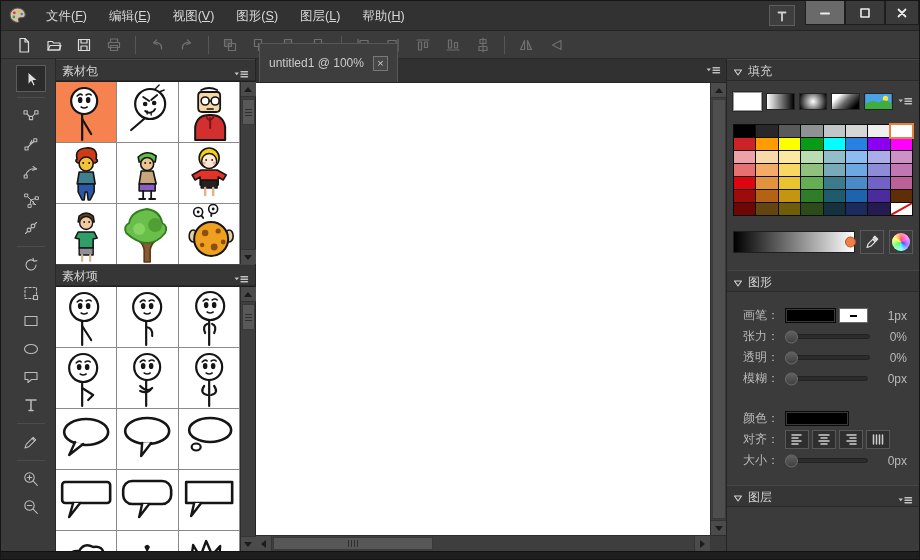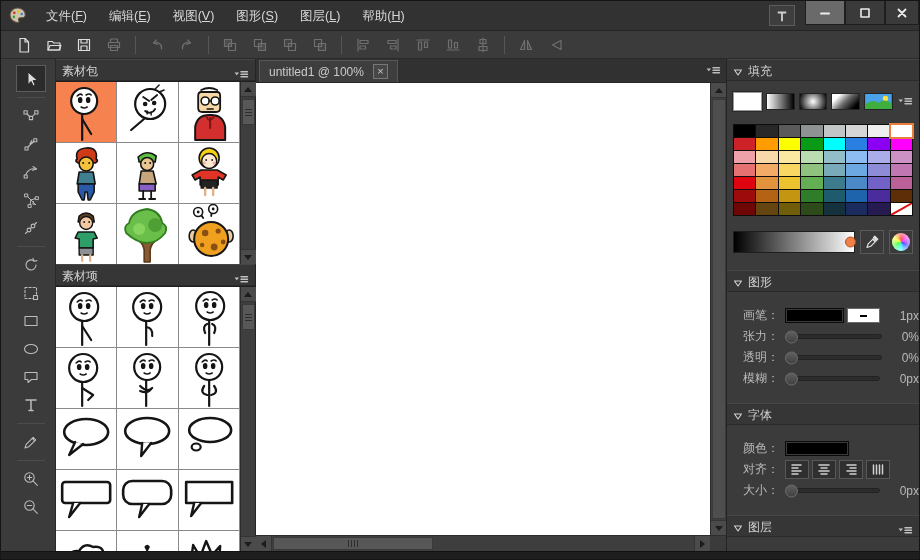--- a/index.html
+++ b/index.html
@@ -55,21 +55,21 @@
   .tri-down { width:0; height:0; border-left:4px solid transparent; border-right:4px solid transparent; border-top:5px solid #1c1c1c; }
   .tri-left { width:0; height:0; border-top:4px solid transparent; border-bottom:4px solid transparent; border-right:5px solid #1c1c1c; }
   .tri-right { width:0; height:0; border-top:4px solid transparent; border-bottom:4px solid transparent; border-left:5px solid #1c1c1c; }
   .sc-thumb { width:13px; height:26px; background:#585858; border:1px solid #393939; margin-top:2px; display:flex; flex-direction:column; gap:2px; align-items:center; justify-content:center; }
   .sc-thumb i { display:block; width:7px; height:1px; background:#2e2e2e; }
   .sc-space { flex:1; }
 
   
   .canvas-area { flex:1; display:flex; flex-direction:column; background:#3b3b3b; min-width:0; }
   .tabbar { height:24px; background:#313131; border-bottom:1px solid #262626; display:flex; align-items:flex-end; padding-left:3px; flex:0 0 auto; }
-  .tab { height:22px; background:#3e3e3e; border:1px solid #575757; border-bottom:none; display:flex; align-items:center; gap:9px; padding:0 9px; color:#cbcbcb; }
+  .tab { height:39px; background:#3e3e3e; border:1px solid #575757; border-bottom:none; display:flex; align-items:center; gap:9px; padding:0 9px; color:#cbcbcb; }
   .tab-close { width:15px; height:15px; border:1px solid #787878; background:#474747; color:#c9c9c9; display:flex; align-items:center; justify-content:center; font-size:11px; line-height:1; }
   .tabbar-menu { margin-left:auto; margin-right:5px; align-self:center; color:#bdbdbd; display:flex; }
   .canvas-body { flex:1; display:flex; min-height:0; }
   .canvas-white { flex:1; background:#fff; }
   .vscroll { width:16px; background:#3e3e3e; border-left:1px solid #2d2d2d; display:flex; flex-direction:column; align-items:center; flex:0 0 auto; }
   .vscroll .sc-btn { width:16px; }
   .v-thumb { width:14px; flex:1; margin:1px 0; background:#4e4e4e; border:1px solid #3a3a3a; }
   .hscroll-row { height:16px; display:flex; flex:0 0 auto; }
   .hscroll { flex:1; background:#3e3e3e; border-top:1px solid #2d2d2d; display:flex; align-items:center; }
   .hs-btn { width:16px; height:15px; background:#4b4b4b; border-right:1px solid #343434; display:flex; align-items:center; justify-content:center; flex:0 0 auto; }
@@ -95,21 +95,21 @@
   .swatch.selected { outline:2px solid #e87f3c; z-index:2; }
   .swatch.none { background:#fff; }
   .swatch.none svg { position:absolute; inset:0; width:100%; height:100%; }
   .gradient-row { display:flex; align-items:center; margin:2px 6px 8px; gap:5px; flex:0 0 auto; }
   .gradient-bar { position:relative; flex:1; height:22px; background:linear-gradient(90deg,#000,#fff); border:1px solid #1e1e1e; }
   .grad-marker { position:absolute; right:-2px; top:50%; transform:translateY(-50%); width:11px; height:11px; border-radius:50%; background:#f08048; border:1px solid #b05320; }
   .icon-btn { width:24px; height:24px; background:#3a3a3a; border:1px solid #5a5a5a; display:flex; align-items:center; justify-content:center; color:#e0e0e0; flex:0 0 auto; }
   .color-wheel { width:18px; height:18px; border-radius:50%; background:conic-gradient(#ff4040,#ff40ff,#4040ff,#40ffff,#40ff40,#ffff40,#ff4040); box-shadow:inset 0 0 5px 3px rgba(255,255,255,.55); }
 
   .section-body { padding:5px 0 6px; flex:0 0 auto; }
-  .prop-row { display:flex; align-items:center; height:21px; padding-right:0; }
+  .prop-row { display:flex; align-items:center; height:21px; padding-right:12px; }
   .prop-label { width:52px; text-align:right; color:#b9b9b9; margin-right:6px; flex:0 0 auto; }
   .prop-value { margin-left:20px; color:#b9b9b9; }
   .slider { position:relative; width:102px; height:5px; background:#2c2c2c; border:1px solid #222; border-radius:3px; }
   .slider .knob { position:absolute; left:-1px; top:50%; transform:translateY(-50%); width:13px; height:13px; border-radius:50%; background:linear-gradient(#606060,#404040); border:1px solid #6e6e6e; }
   .swatch-wide { width:64px; height:15px; background:#000; border:1px solid #0a0a0a; box-shadow:inset 0 0 0 1px #3a3a3a; }
   .style-swatch { width:36px; height:15px; background:#fff; border:1px solid #6a6a6a; margin-left:3px; display:flex; align-items:center; justify-content:center; }
   .style-swatch i { display:block; width:7px; height:2px; background:#000; }
   .select { width:110px; height:20px; background:#2f2f2f; border:1px solid #1d1d1d; display:flex; align-items:center; color:#cccccc; padding-left:6px; }
   .select .arrow { margin-left:auto; width:17px; height:18px; background:#4a4a4a; border-left:1px solid #222; display:flex; align-items:center; justify-content:center; }
   .mini-btn { width:24px; height:19px; background:#2f2f2f; border:1px solid #585858; display:flex; align-items:center; justify-content:center; color:#cfcfcf; margin-right:3px; font-size:12px; }
@@ -870,26 +870,20 @@
           </div>
           <div class="prop-row">
             <span class="prop-label">模糊：</span>
             <div class="slider">
               <span class="knob" style="left: calc(0% - 1px);"></span>
             </div>
             <span class="prop-value">0px</span>
           </div>
         </div>
 
-      <div class="panel-header">
-        <span id="font-collapse"><svg width="10" height="9" viewBox="0 0 10 9" fill="none" stroke="currentColor" stroke-width="1.1" stroke-linecap="round" stroke-linejoin="round">
-              <path d="M1.5 2h7L5 7z"></path>
-            </svg></span>
-        <span>字体</span>
-      </div>
       <div class="section-body">
         <div class="prop-row">
           <span class="prop-label">颜色：</span>
           <span class="swatch-wide"></span>
         </div>
         <div class="prop-row">
           <span class="prop-label">对齐：</span>
           <div class="btn-row" id="align-btns">
               <button class="mini-btn">
                 <svg width="14" height="13" viewBox="0 0 14 13" fill="none" stroke="currentColor" stroke-width="1.2" stroke-linecap="round" stroke-linejoin="round">

